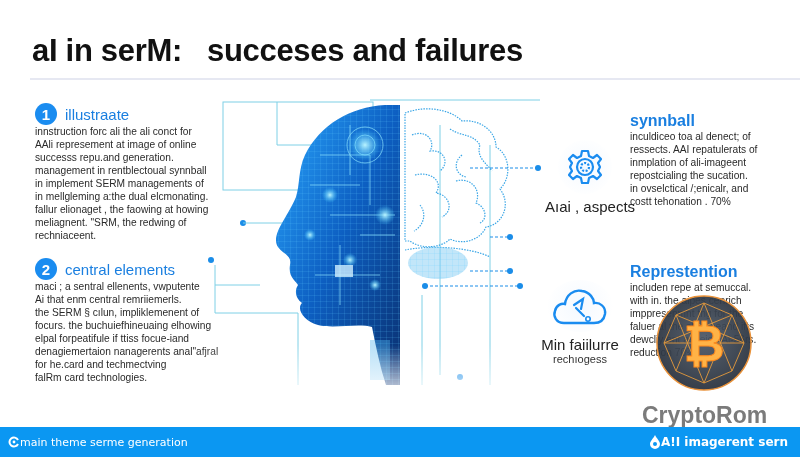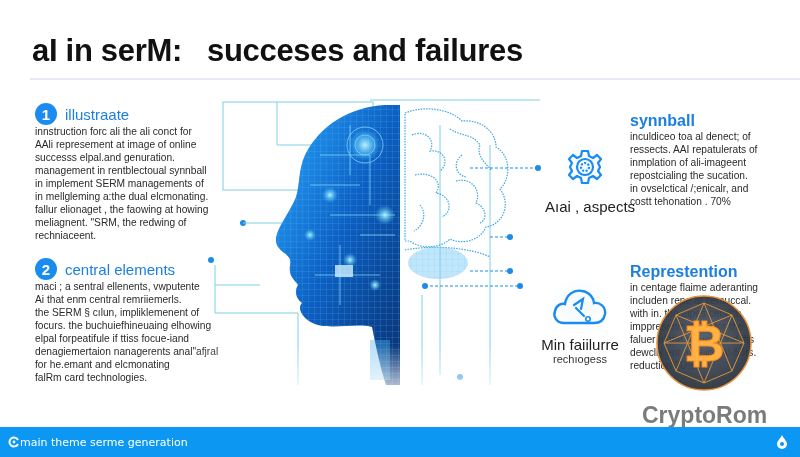--- a/index.html
+++ b/index.html
@@ -81,21 +81,21 @@
 <div class="title-rule"></div>
 
 <div class="section" id="sec1">
   <div class="sec-head">
     <div class="badge">1</div>
     <div class="sec-title">illustraate</div>
   </div>
   <div class="body-text">
     <div>innstruction forc  ali the  ali conct for</div>
     <div>AAli  represement at image of  online</div>
-    <div>successs  elpal.and genuration.</div>
+    <div>successs  repu.and generation.</div>
     <div>management in rentblectoual  synnball</div>
     <div>in implement SERM managements of</div>
     <div>in mellgleming a:the dual elcmonating.</div>
     <div>fallur elionaget , the faowing  at howing</div>
     <div>meliagnent. "SRM, the redwing of</div>
     <div>rechniaceent.</div>
   </div>
 </div>
 
 <div class="section" id="sec2">
@@ -103,21 +103,21 @@
     <div class="badge">2</div>
     <div class="sec-title">central elements</div>
   </div>
   <div class="body-text">
     <div>maci ; a sentral  ellenents, vwputente</div>
     <div>Ai that   enm   central  remriiemerls.</div>
     <div>the   SERM § cılun,  impliklemenent   of</div>
     <div>focurs. the buchuiefhineuaing elhowing</div>
     <div>elpal forpeatifule if ttiss focue-iand</div>
     <div>denagiemertaion nanagerents anal"afjral</div>
-    <div>for  he.emant and elcmonating</div>
+    <div>for  he.card and techmectving</div>
     <div>falRm card technologies.</div>
   </div>
 </div>
 
 <div class="illustration">
   <svg width="350" height="320" viewBox="0 0 350 320" xmlns="http://www.w3.org/2000/svg">
     <defs>
       <linearGradient id="headGrad" x1="0" y1="0" x2="1" y2="1">
         <stop offset="0" stop-color="#2aa8ff"></stop>
         <stop offset="0.5" stop-color="#0d5fc2"></stop>
@@ -258,21 +258,20 @@
     <div>inmplation  of   ali-imageent</div>
     <div>repostcialing  the   sucation.</div>
     <div>in  ovselctical  /;enicalr,  and</div>
     <div>costt  tehonation . 70%</div>
   </div>
 </div>
 
 <div class="section" id="sec4">
   <div class="sec-title bold">Represtention</div>
   <div class="body-text">
-    <div>in centage flaime aderanting</div>
     <div>includen  repe  at   semuccal.</div>
     <div>with  in.  the   aipes   cenrich</div>
     <div>imppresenmnt  tng  for the</div>
     <div>faluer al the shiuceeand ifts</div>
     <div>dewcliy ent aspeion Ai-56rs.</div>
     <div>reduction      70%</div>
   </div>
 </div>
 
 <div class="coin">
@@ -299,14 +298,15 @@
       <path d="M10 4 A4.5 4.5 0 1 0 10 8" fill="none" stroke="#fff" stroke-width="2"></path>
       <circle cx="6" cy="6" r="1.4" fill="#fff"></circle>
     </svg>
     <span>main theme  serme  generation</span>
   </div>
   <div class="footer-right">
     <svg width="12" height="16" viewBox="0 0 12 16">
       <path d="M6 1 C8 5 11 7 11 10 A5 5 0 0 1 1 10 C1 7 4 5 6 1 Z" fill="#fff"></path>
       <circle cx="6" cy="10" r="2" fill="#0b97f2"></circle>
     </svg>
+    <span>A!I imagerent sern</span>
   </div>
 </div>
 
 </body></html>

